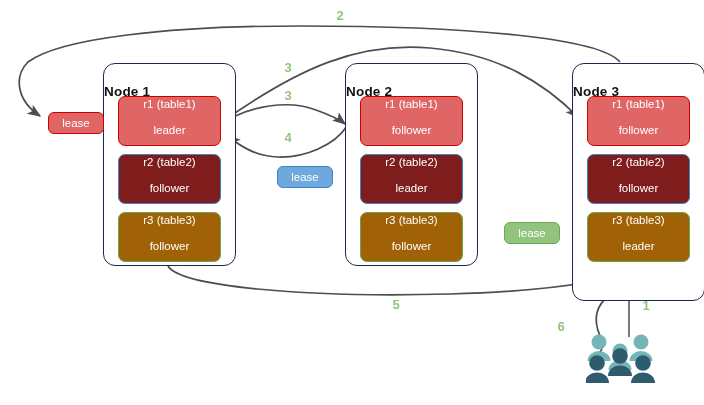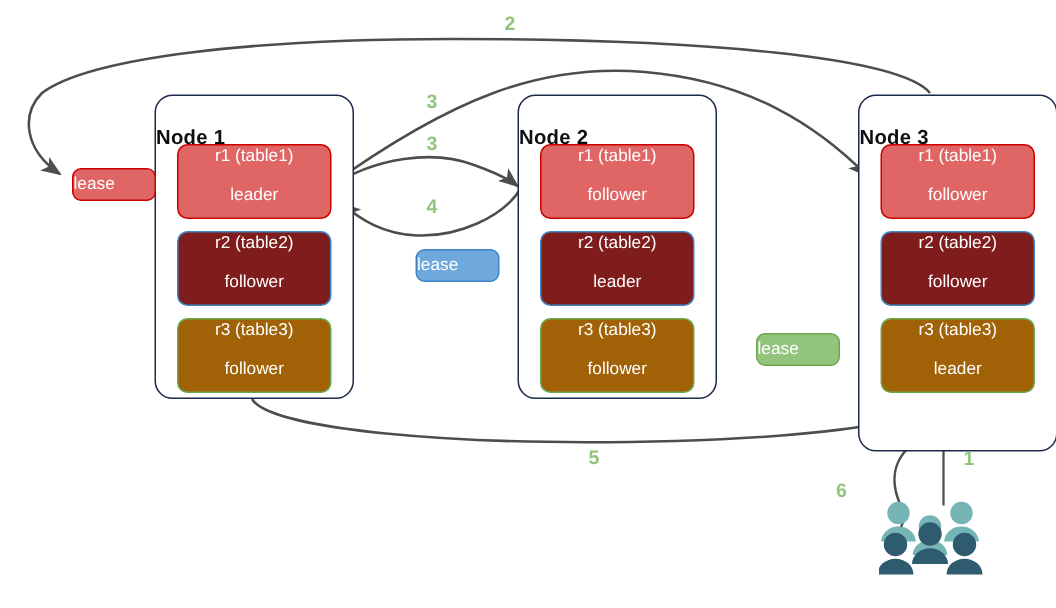--- a/index.html
+++ b/index.html
@@ -14,21 +14,21 @@
   .replica{position:absolute;left:14px;right:14px;height:50px;border-radius:7px;
         display:flex;flex-direction:column;align-items:center;justify-content:flex-start;
         color:#ffffff;font-size:11.5px;line-height:14px;text-align:center;box-sizing:border-box;gap:12px;}
   .replica span{display:block;}
   .r-red{background:#e06666;border:1.4px solid #cc0000;}
   .r-blue{background:#7f1d1d;border:1.4px solid #3d85c6;}
   .r-green{background:#a16207;border:1.4px solid #6aa84f;}
   .rep1{top:32px;} .rep2{top:90px;} .rep3{top:148px;}
 
   .lease{position:absolute;box-sizing:border-box;border-radius:6px;
-        display:flex;align-items:center;justify-content:flex-start;
+        display:flex;align-items:center;justify-content:center;
         color:#ffffff;font-size:11.5px;height:22px;width:56px;}
   .l-red{background:#e06666;border:1.4px solid #cc0000;}
   .l-blue{background:#6fa8dc;border:1.4px solid #3d85c6;}
   .l-green{background:#93c47d;border:1.4px solid #6aa84f;}
 
   .step{position:absolute;color:#93c47d;font-size:13px;font-weight:bold;
         text-align:center;width:20px;}
 
   #users{position:absolute;left:586px;top:332px;width:72px;height:58px;}
 </style>

